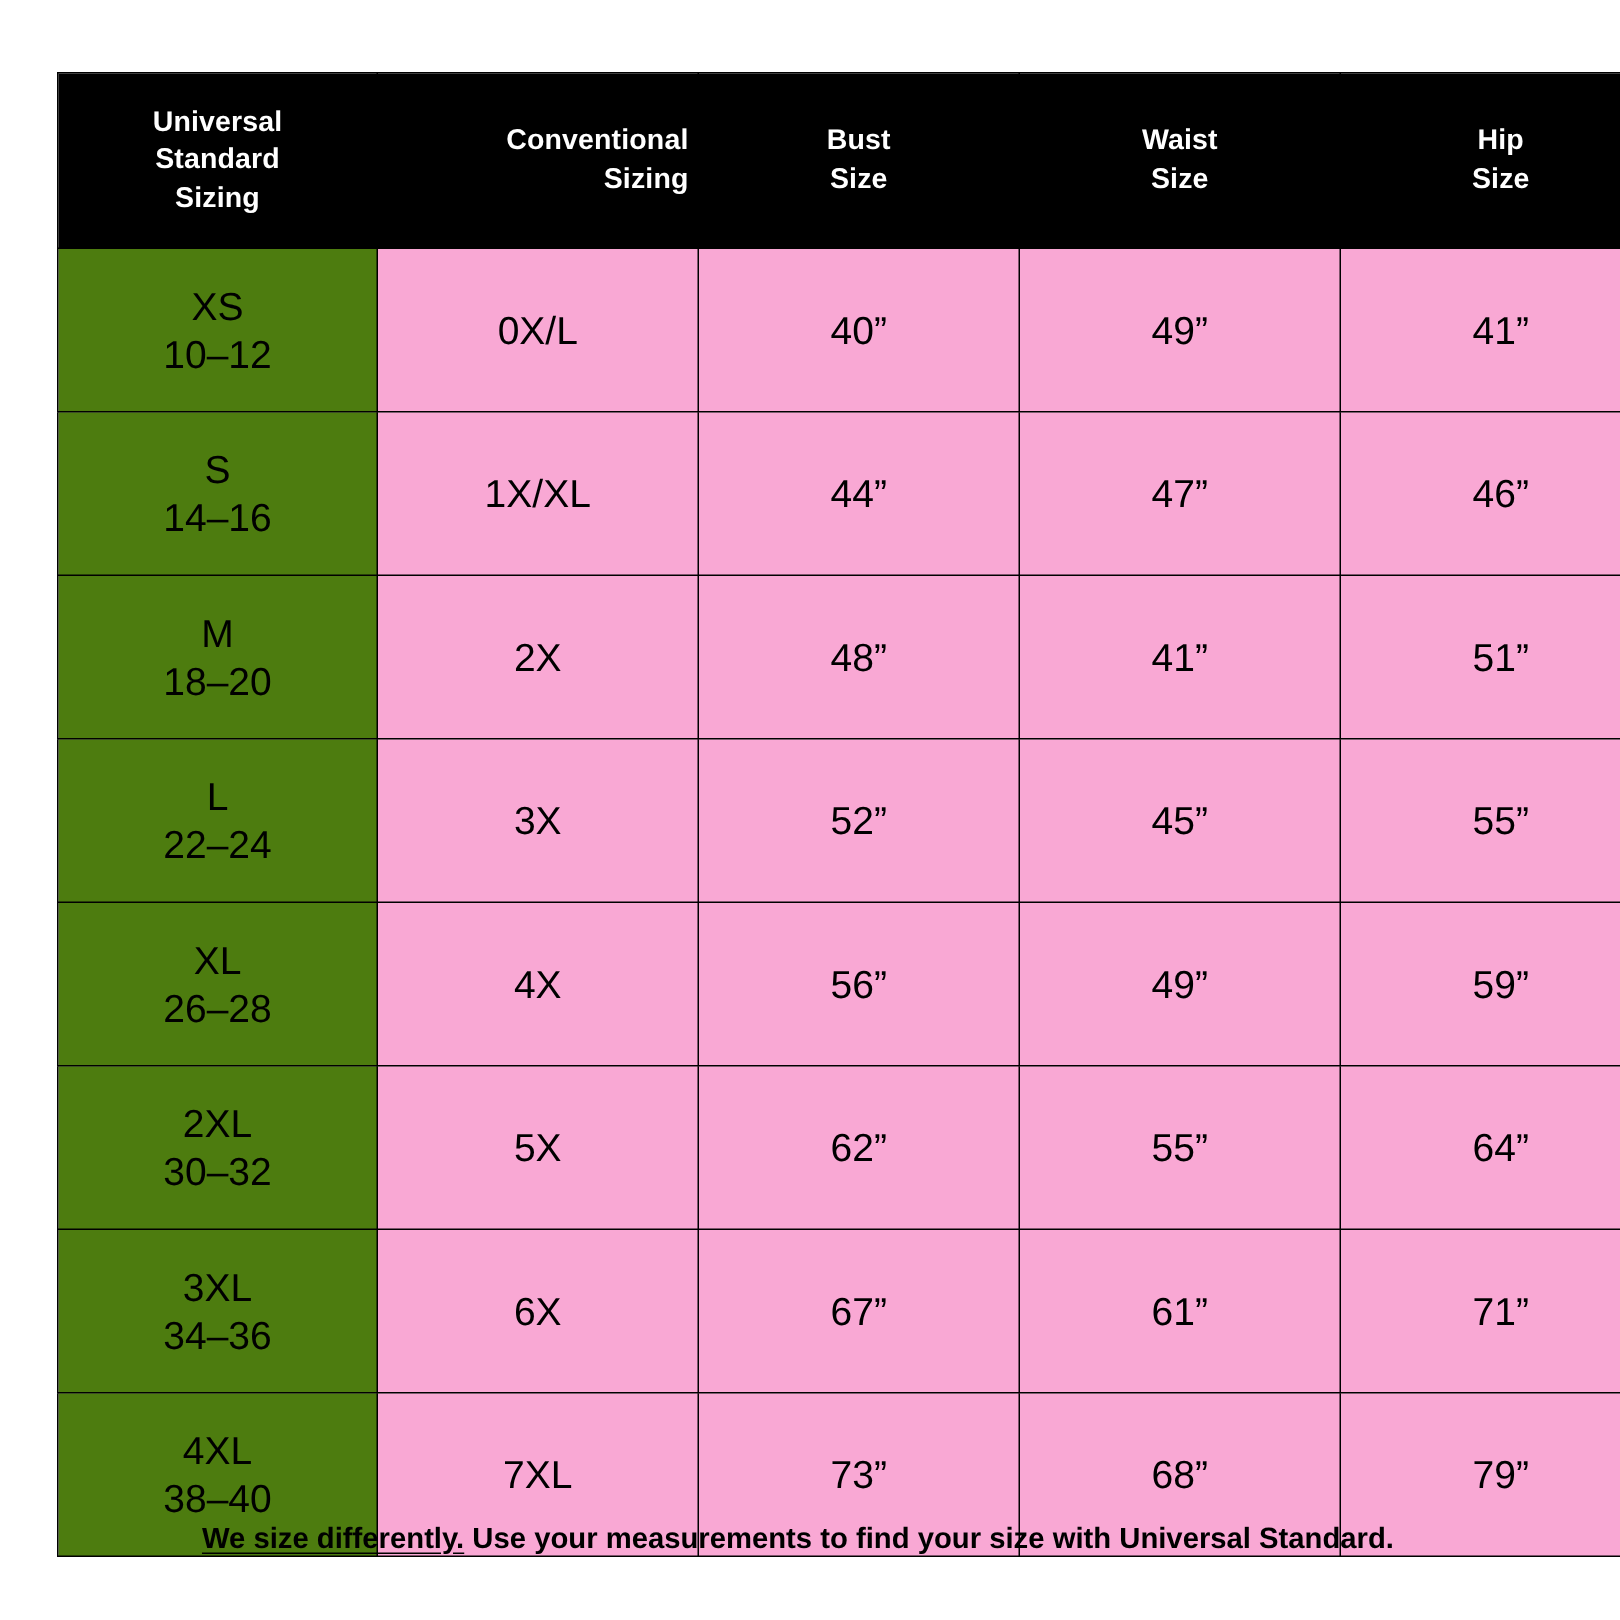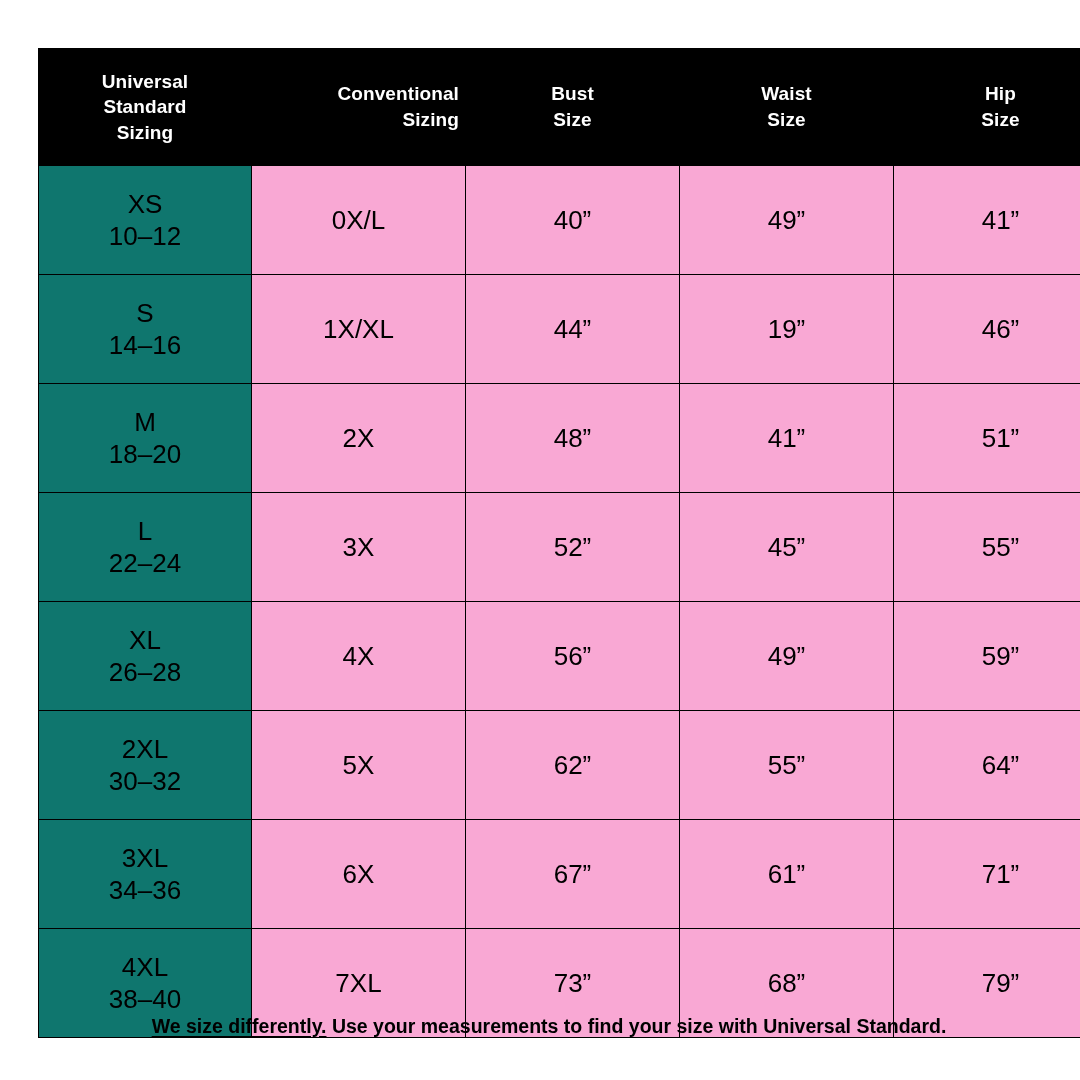--- a/index.html
+++ b/index.html
@@ -52,28 +52,28 @@
     text-align: center;
     vertical-align: middle;
     height: 100px;
     font-size: 26px;
     line-height: 1.25;
     font-weight: 400;
     padding: 4px 6px;
     background: #f9a8d4;
   }
   table.size-chart tbody td.us-cell {
-    background: #0f766e;
+    background: #4d7c0f;
   }
   .cell-line {
     display: block;
   }
   .footnote {
     position: absolute;
-    left: 47px;
+    left: 30px;
     bottom: 40px;
     width: 1004px;
     font-size: 19.5px;
     font-weight: bold;
     line-height: 1.4;
     color: #000000;
     text-align: center;
   }
   .footnote .lead {
     text-decoration: underline;
@@ -122,21 +122,21 @@
         <td>49”</td>
         <td>41”</td>
       </tr>
       <tr>
         <td class="us-cell">
           <span class="cell-line">S</span>
           <span class="cell-line">14–16</span>
         </td>
         <td>1X/XL</td>
         <td>44”</td>
-        <td>19”</td>
+        <td>47”</td>
         <td>46”</td>
       </tr>
       <tr>
         <td class="us-cell">
           <span class="cell-line">M</span>
           <span class="cell-line">18–20</span>
         </td>
         <td>2X</td>
         <td>48”</td>
         <td>41”</td>

